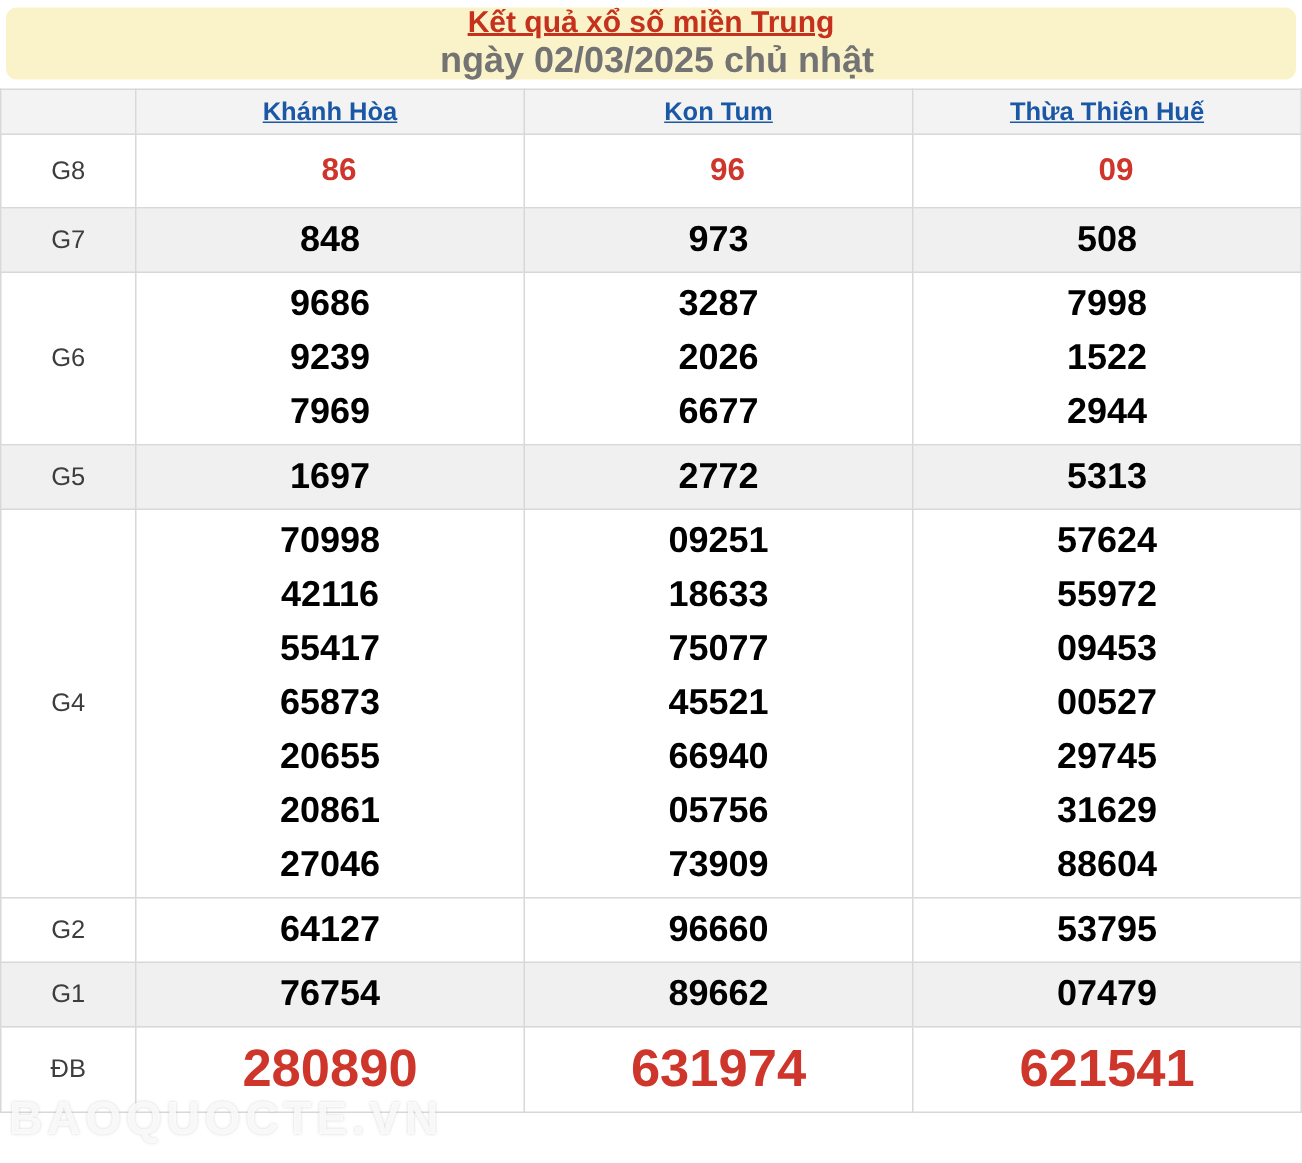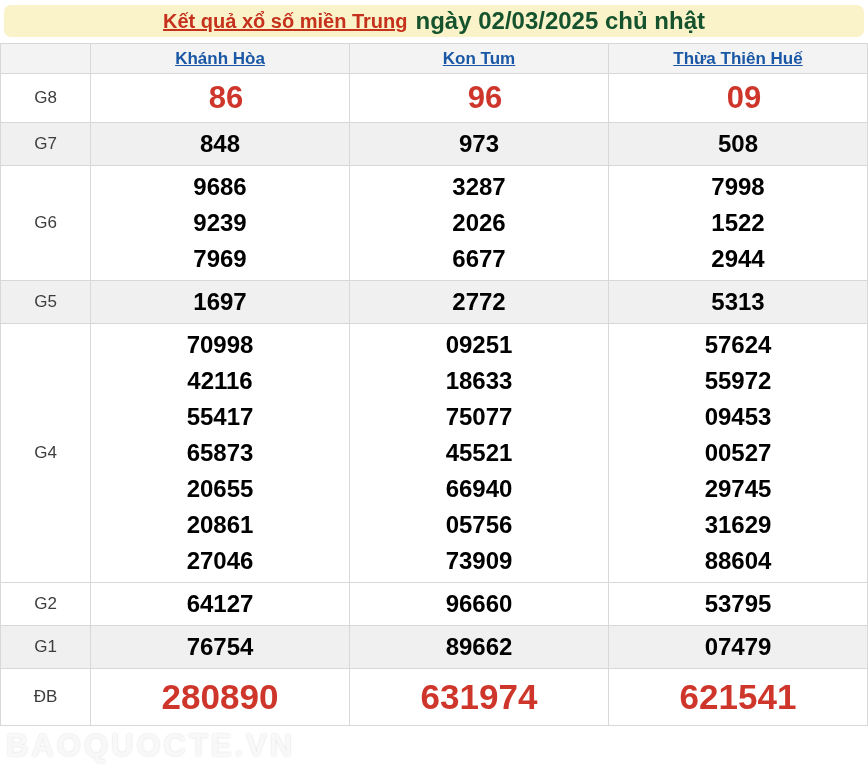--- a/index.html
+++ b/index.html
@@ -15,35 +15,36 @@
   body{
     width:868px;height:775px;
     background:#ffffff;
     font-family:"Liberation Sans","DejaVu Sans",sans-serif;
     overflow:hidden;
     position:relative;
   }
   
   .banner{
     margin:5px 4px 6px 4px;
-    height:32px;
+    height:48px;
     background:var(--banner-bg);
     border-radius:7px;
     display:flex;align-items:center;justify-content:center;
     white-space:nowrap;
+    flex-direction:column;
   }
   .banner a.title-link{
     color:#c5311c;
     font-weight:bold;
     font-size:20px;
     text-decoration:underline;
     cursor:pointer;
   }
   .banner .title-rest{
-    color:#14532d;
+    color:#737373;
     font-weight:bold;
     font-size:24px;
     margin-left:8px;
   }
   
   table.results{
     width:100%;
     border-collapse:collapse;
     table-layout:fixed;
   }
@@ -71,21 +72,21 @@
     color:var(--label-color);
   }
   .num-cell{
     font-weight:bold;
     color:#000000;
     font-size:24px;
     padding:3px 0;
   }
   .num-line{line-height:36px;}
   tr.shaded td{background:var(--shade);margin-left:32px;}
-  tr.g8 .num-cell{color:var(--red);font-size:31px;padding-left:12px;}
+  tr.g8 .num-cell{color:var(--red);font-size:21px;padding-left:12px;}
   tr.g8 .num-line{line-height:42px;}
   tr.db .num-cell{color:var(--red);font-size:35px;}
   tr.db .num-line{line-height:50px;}
   
   .watermark{
     position:absolute;
     left:6px;
     top:728px;
     font-size:31px;
     font-weight:bold;

